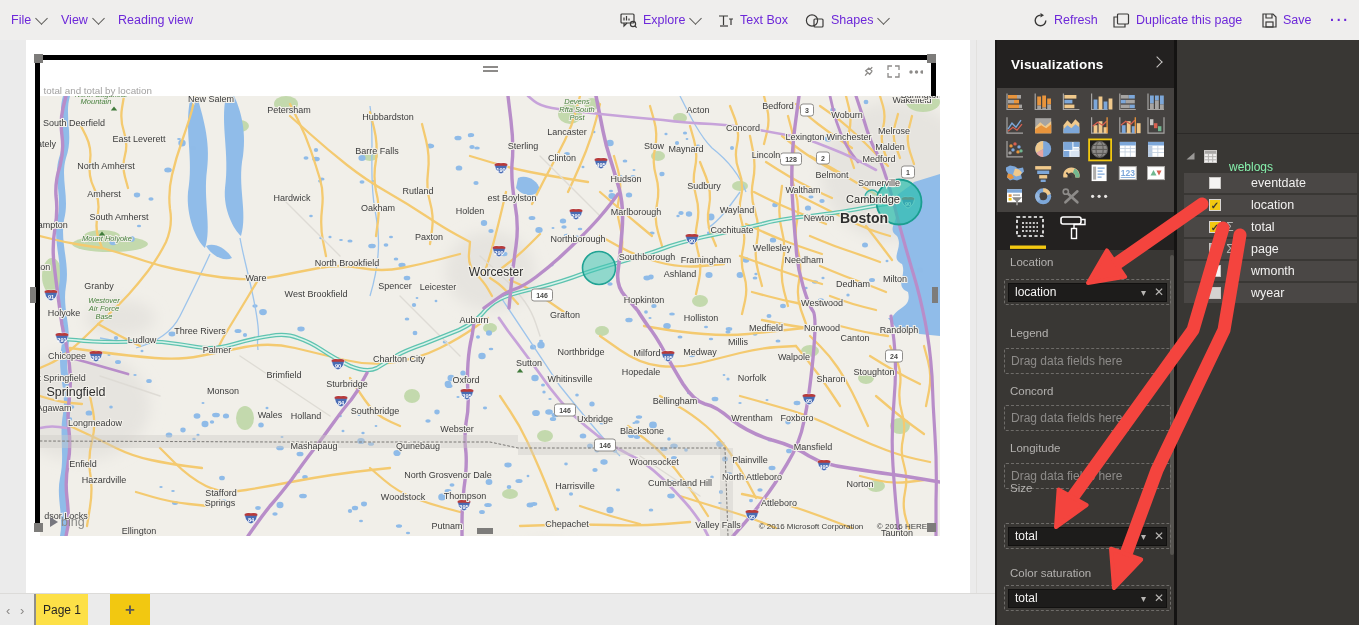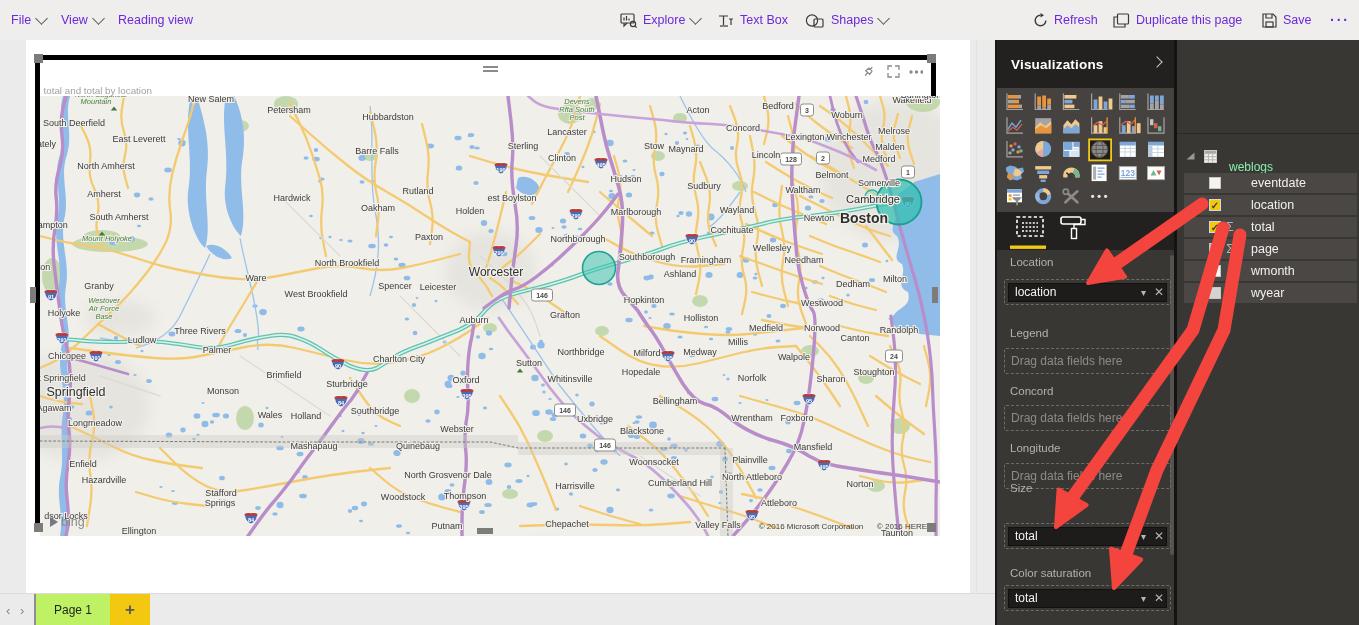--- a/index.html
+++ b/index.html
@@ -828,21 +828,21 @@
   <div class="handle" style="left:901px;top:483px"></div>
   <div class="handle" style="left:4px;top:247px;height:16px;width:6px"></div>
   <div class="handle" style="left:906px;top:247px;height:16px;width:6px"></div>
   <div class="handle" style="left:451px;top:488px;width:16px;height:6px"></div>
 </div>
 
 <div class="abs pagebar">
   <div style="position:absolute;left:6px;top:9px;color:#8a8886;font-size:13px">‹</div>
   <div style="position:absolute;left:20px;top:9px;color:#8a8886;font-size:13px">›</div>
   <div style="position:absolute;left:34px;top:0;width:2px;height:32px;background:#8f8e8c"></div>
-  <div style="position:absolute;left:36px;top:0;width:74px;height:32px;background:#bef264;display:flex;align-items:center;justify-content:center">Page 1</div>
+  <div style="position:absolute;left:36px;top:0;width:52px;height:32px;background:#fde047;display:flex;align-items:center;justify-content:center">Page 1</div>
   <div style="position:absolute;left:110px;top:0;width:40px;height:32px;background:#f2c811;color:#5a5855;display:flex;align-items:center;justify-content:center;font-size:17px;font-weight:bold">+</div>
 </div>
 
 <div class="abs" style="left:995px;top:40px;width:2px;height:585px;background:#1a1918"></div>
 
 <div class="abs pane" style="left:997px;width:178px">
   <div class="phead">
       <span>Visualizations</span>
       <span class="pchev" style="transform:rotate(45deg);border-top:0;border-bottom:1.6px solid #c8c6c4;margin-top:-4px;border-right:1.6px solid #c8c6c4;width:8px;height:8px;transform:rotate(-45deg)"></span>
     </div>

